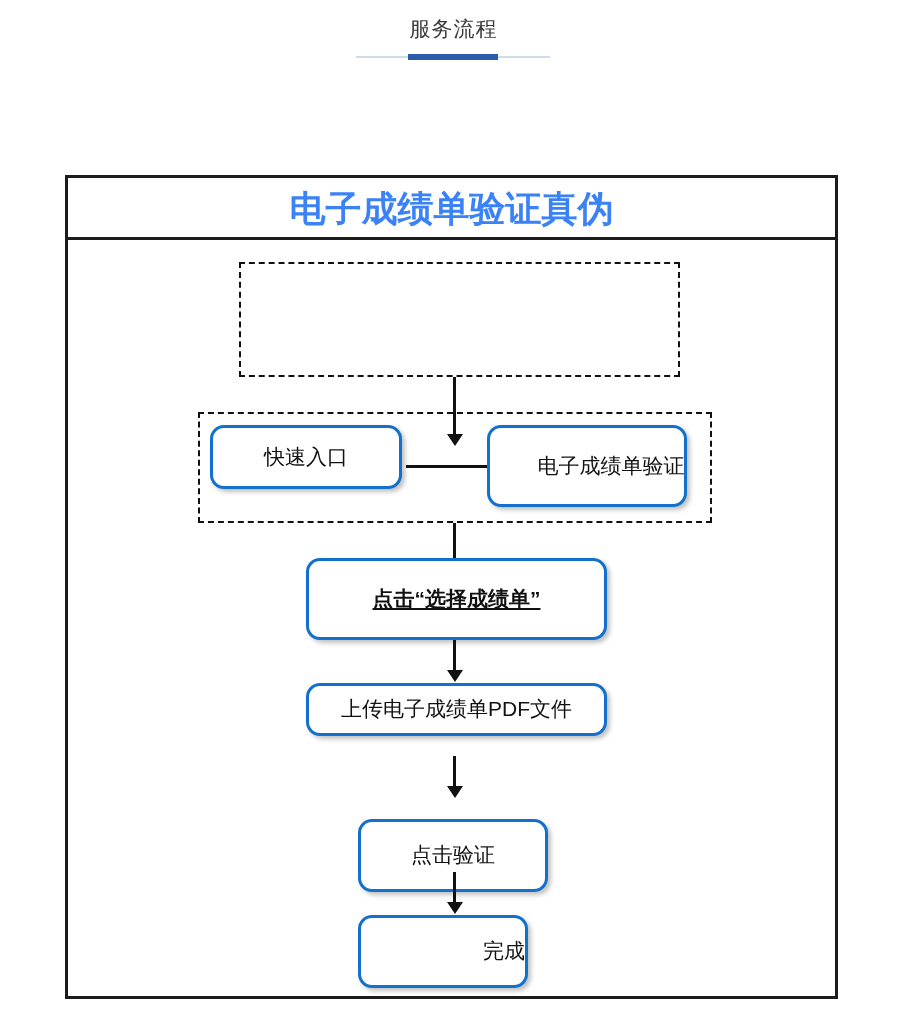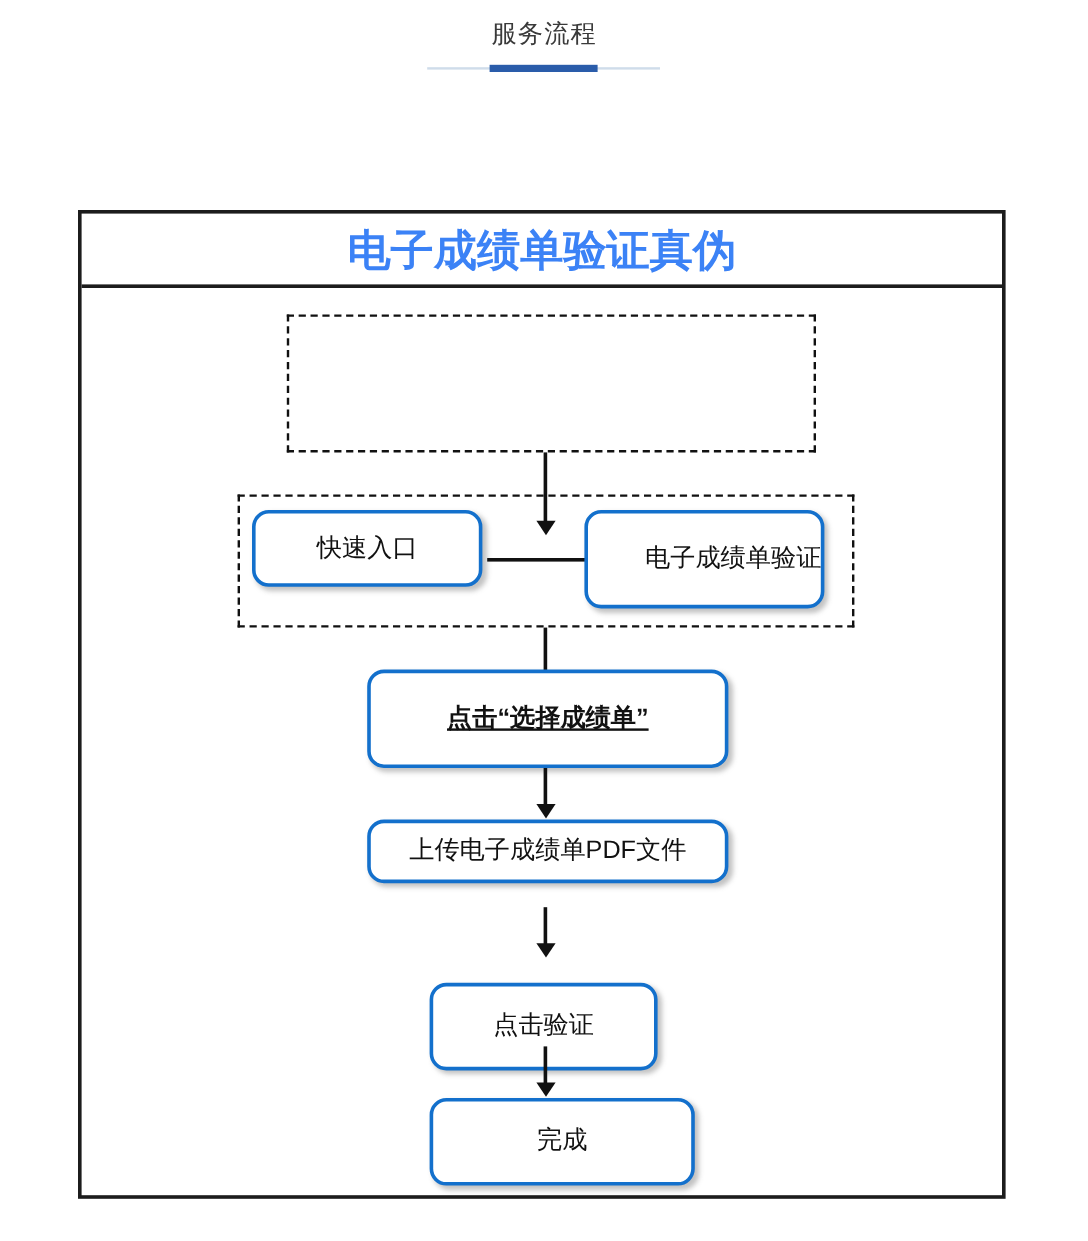--- a/index.html
+++ b/index.html
@@ -211,18 +211,18 @@
     </div>
 
     <div class="arrow-v" style="left:385px; top:516px; height:31px;"></div>
 
     <div class="node" style="left:290px; top:559px; width:190px; height:73px;margin-top:20px;">
       <span class="node-label size-21">点击验证</span>
     </div>
 
     <div class="arrow-v" style="left:385px; top:632px; height:31px;"></div>
 
-    <div class="node" style="left:290px; top:675px; width:221px; height:73px;">
+    <div class="node" style="left:290px; top:675px; width:170px; height:73px;justify-content:flex-end;">
       <span class="node-label size-21">完成</span>
     </div>
 
   </div>
 </div>
 
 </body></html>

